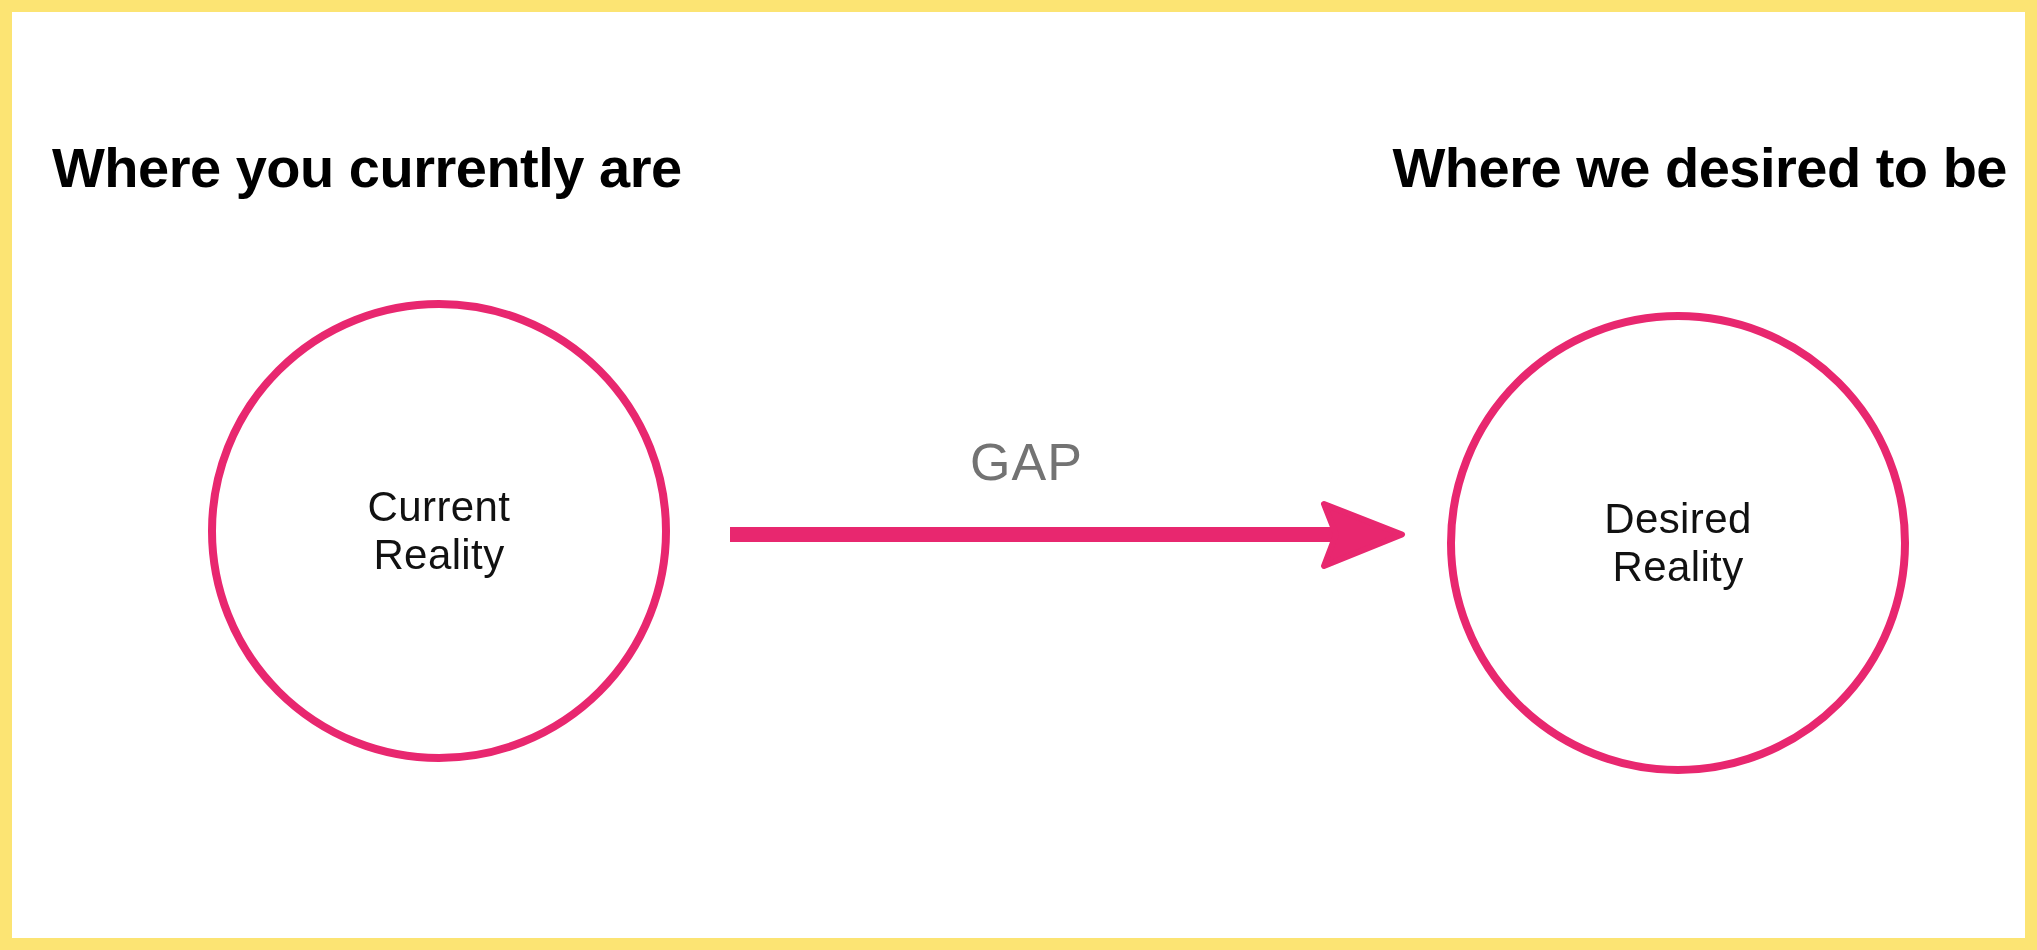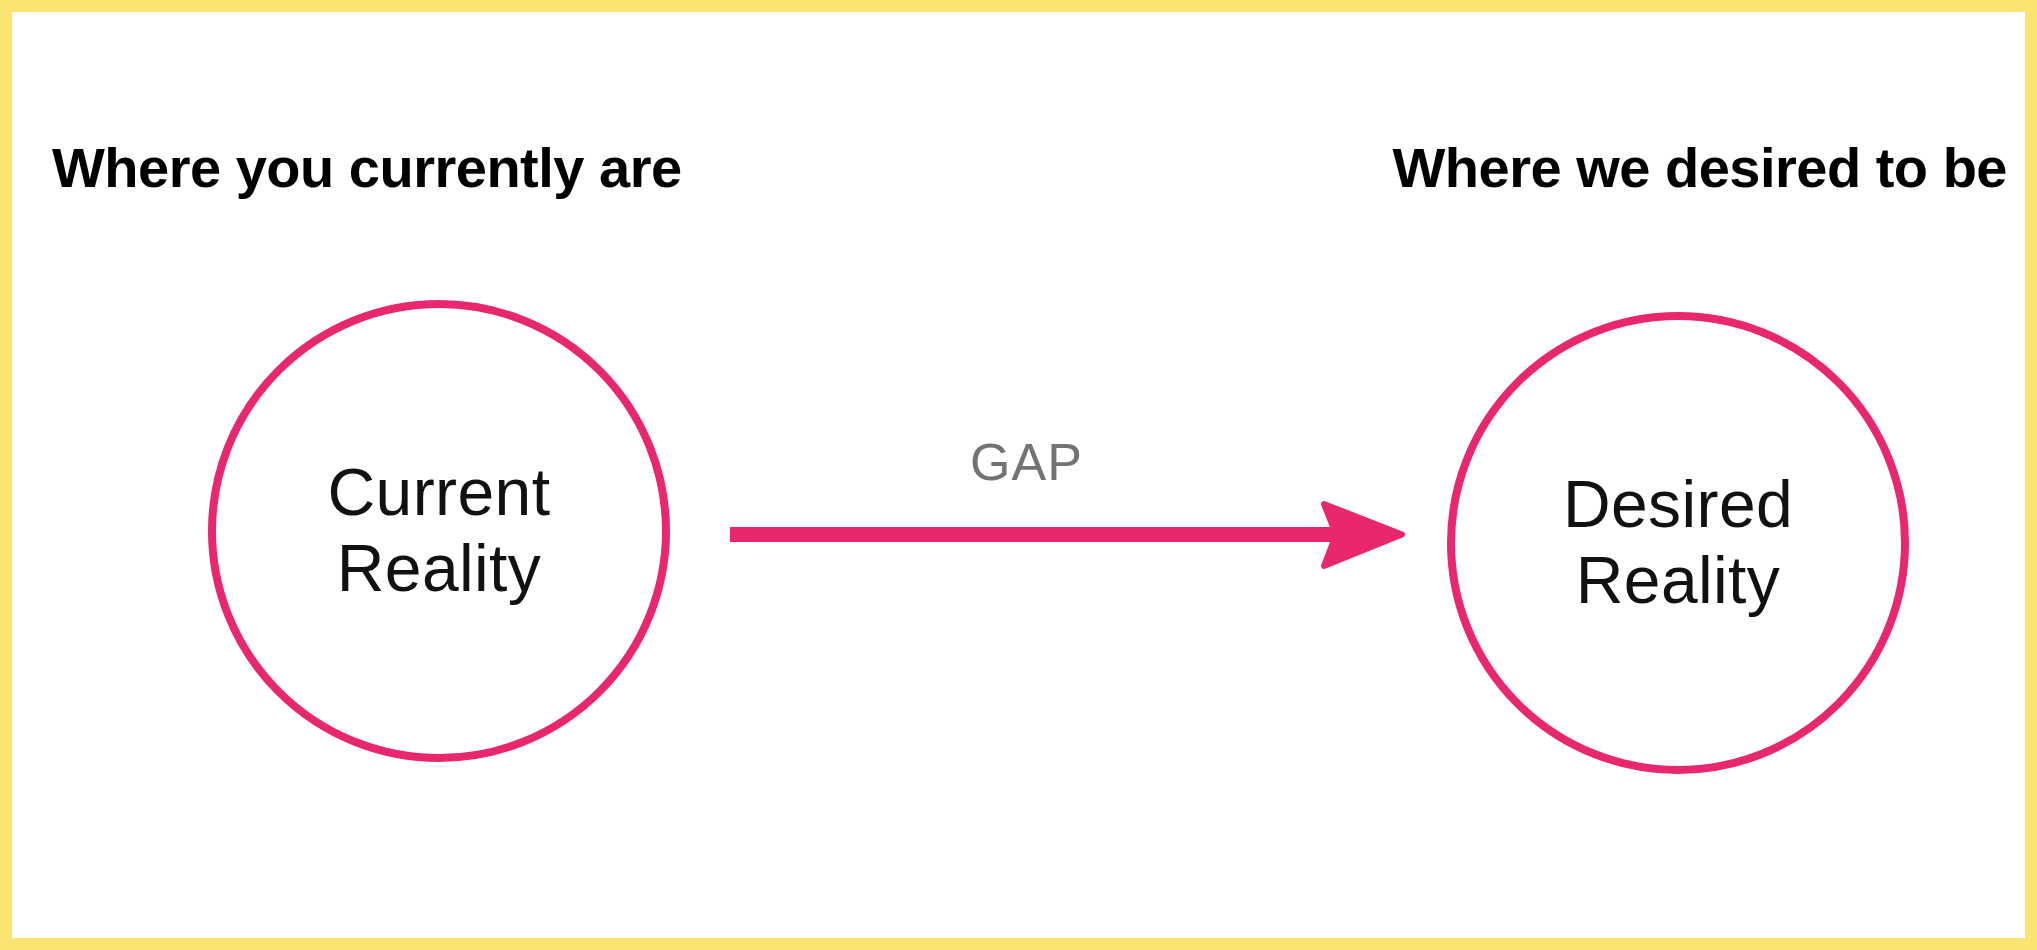--- a/index.html
+++ b/index.html
@@ -70,21 +70,21 @@
   #circle-desired {
     left: 1435px;
     top: 300px;
     width: 462px;
     height: 462px;
   }
 
   .circle-label {
     font-family: "Liberation Sans", sans-serif;
     font-weight: 400;
-    font-size: 66px;
+    font-size: 42px;
     line-height: 1.15;
     color: #111111;
     text-align: center;
     letter-spacing: 0.4px;
     white-space: pre-line;
     user-select: none;
   }
 
   
   #gap-arrow {

